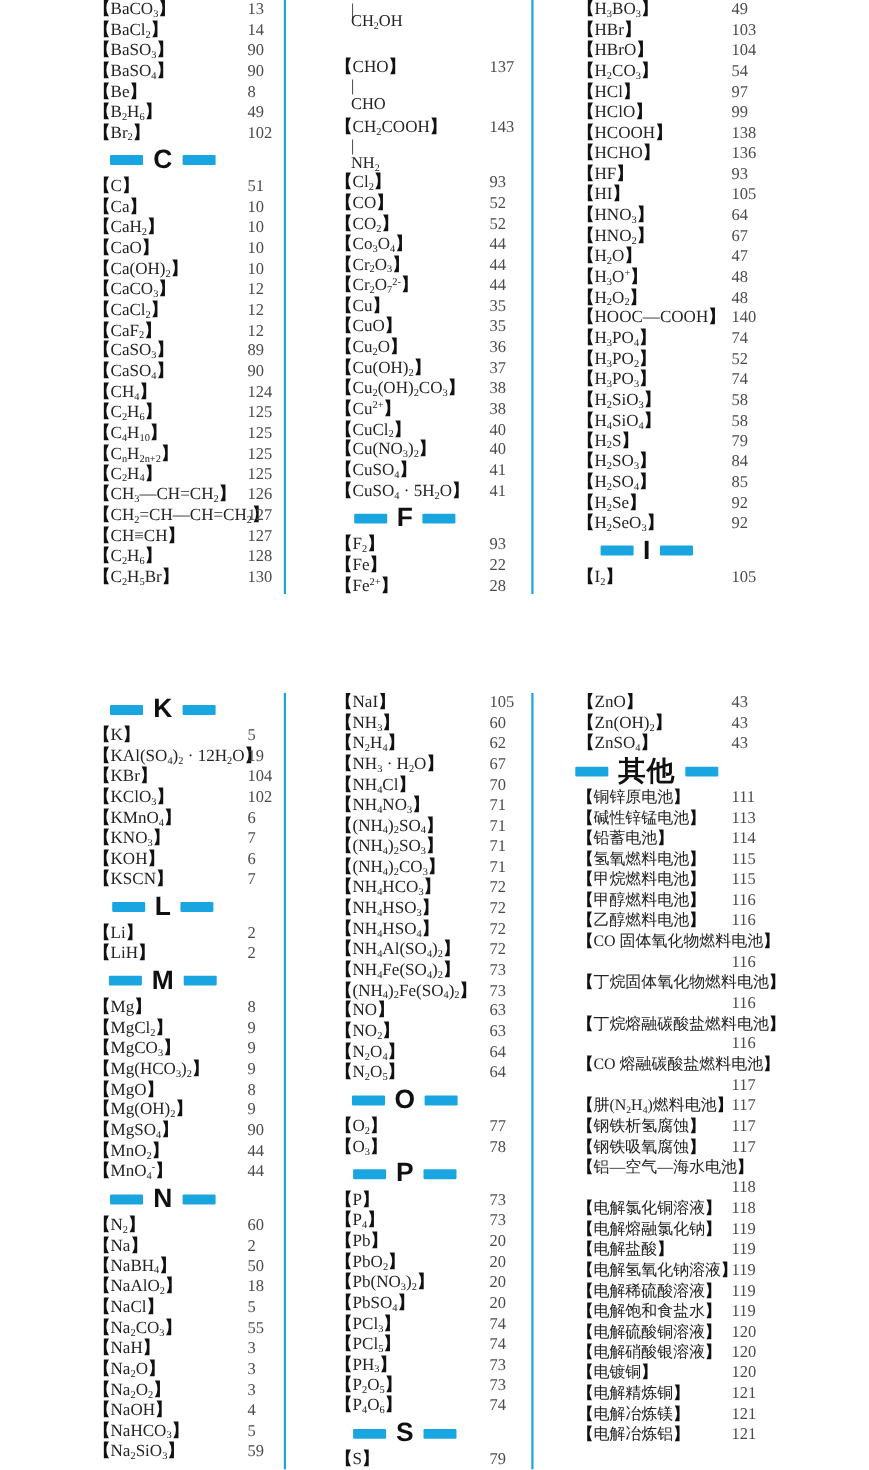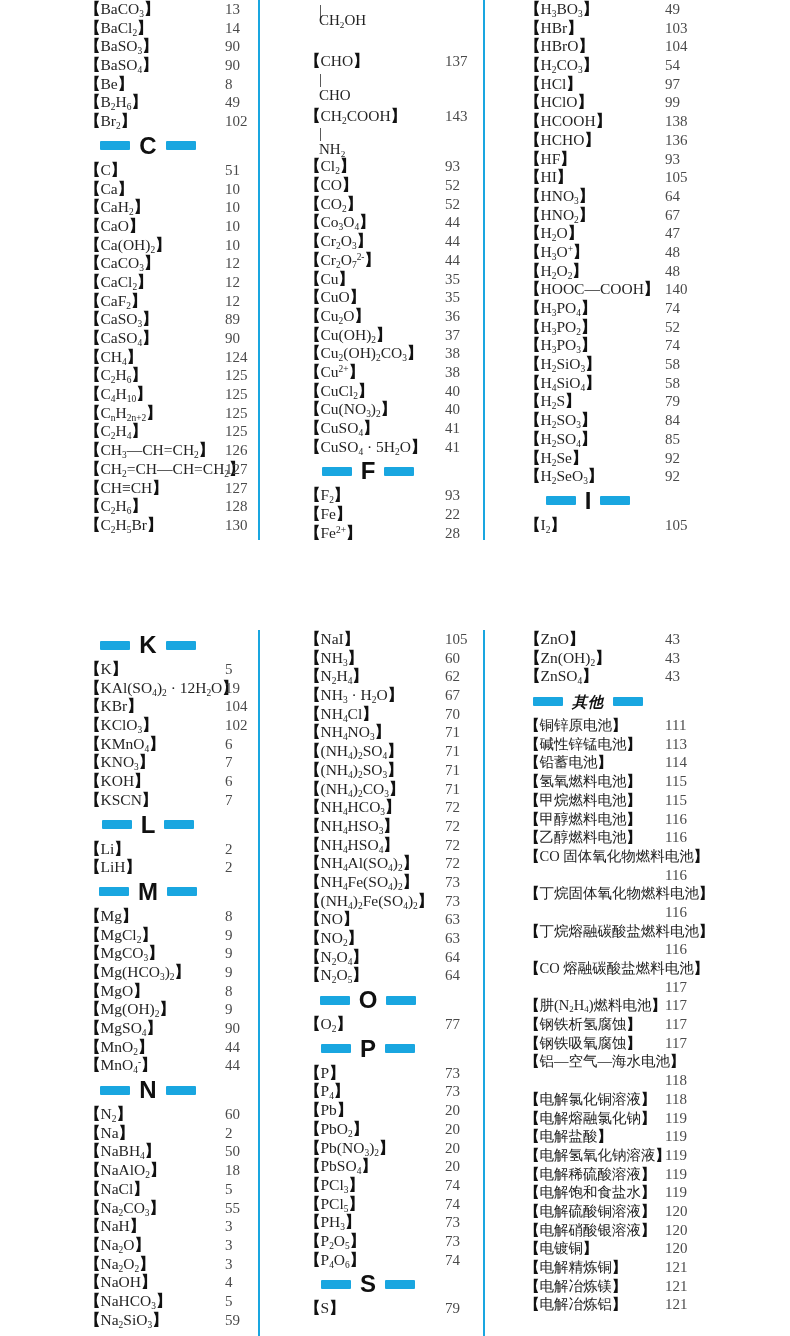--- a/index.html
+++ b/index.html
@@ -14,21 +14,21 @@
   .sep{position:absolute;top:0;bottom:0;width:2px;background:var(--accent);}
   .sep1{left:258px;} .sep2{left:483px;}
   .col{position:absolute;top:0;width:240px;}
   .col0{left:85px;} .col1{left:305px;} .col2{left:525px;}
   .row{position:relative;height:18.7px;line-height:18.7px;white-space:nowrap;font-size:15.5px;}
   .lrow{position:relative;height:16px;line-height:16px;padding-left:14px;white-space:nowrap;font-size:15px;}
   .num{position:absolute;left:140px;top:0;font-size:15px;color:#4a4a4a;}
   .hrow{height:30px;display:flex;align-items:center;justify-content:center;gap:9px;width:150px;margin-left:-12px;}
   .dash{display:inline-block;width:30px;height:9px;background:var(--accent);border-radius:1px;flex:0 0 auto;}
   .hletter{font-family:"Liberation Sans","DejaVu Sans",sans-serif;font-weight:bold;font-size:24px;color:#101010;line-height:1;}
-  .hletter.cjk{font-size:15px;letter-spacing:1px;font-style:italic;}
+  .hletter.cjk{font-size:25px;letter-spacing:1px;}
   .bk{font-weight:bold;color:#111;}
   .zh{font-size:14.5px;}
   sub,sup{font-size:61%;line-height:0;}
   sub{vertical-align:-0.28em;}
   sup{vertical-align:0.55em;}
 </style>
 </head>
 <body style="--accent: #19a6e0;">
 
 <div class="band band-top">
@@ -213,20 +213,21 @@
       <div class="row"><span><span class="bk">【</span>NO<span class="bk">】</span></span><span class="num">63</span></div>
       <div class="row"><span><span class="bk">【</span>NO<sub>2</sub><span class="bk">】</span></span><span class="num">63</span></div>
       <div class="row"><span><span class="bk">【</span>N<sub>2</sub>O<sub>4</sub><span class="bk">】</span></span><span class="num">64</span></div>
       <div class="row"><span><span class="bk">【</span>N<sub>2</sub>O<sub>5</sub><span class="bk">】</span></span><span class="num">64</span></div>
       <div class="hrow">
         <span class="dash"></span>
         <span class="hletter">O</span>
         <span class="dash"></span>
       </div>
       <div class="row"><span><span class="bk">【</span>O<sub>2</sub><span class="bk">】</span></span><span class="num">77</span></div>
+      <div class="row"><span><span class="bk">【</span>O<sub>3</sub><span class="bk">】</span></span><span class="num">78</span></div>
       <div class="hrow">
         <span class="dash"></span>
         <span class="hletter">P</span>
         <span class="dash"></span>
       </div>
       <div class="row"><span><span class="bk">【</span>P<span class="bk">】</span></span><span class="num">73</span></div>
       <div class="row"><span><span class="bk">【</span>P<sub>4</sub><span class="bk">】</span></span><span class="num">73</span></div>
       <div class="row"><span><span class="bk">【</span>Pb<span class="bk">】</span></span><span class="num">20</span></div>
       <div class="row"><span><span class="bk">【</span>PbO<sub>2</sub><span class="bk">】</span></span><span class="num">20</span></div>
       <div class="row"><span><span class="bk">【</span>Pb(NO<sub>3</sub>)<sub>2</sub><span class="bk">】</span></span><span class="num">20</span></div>

